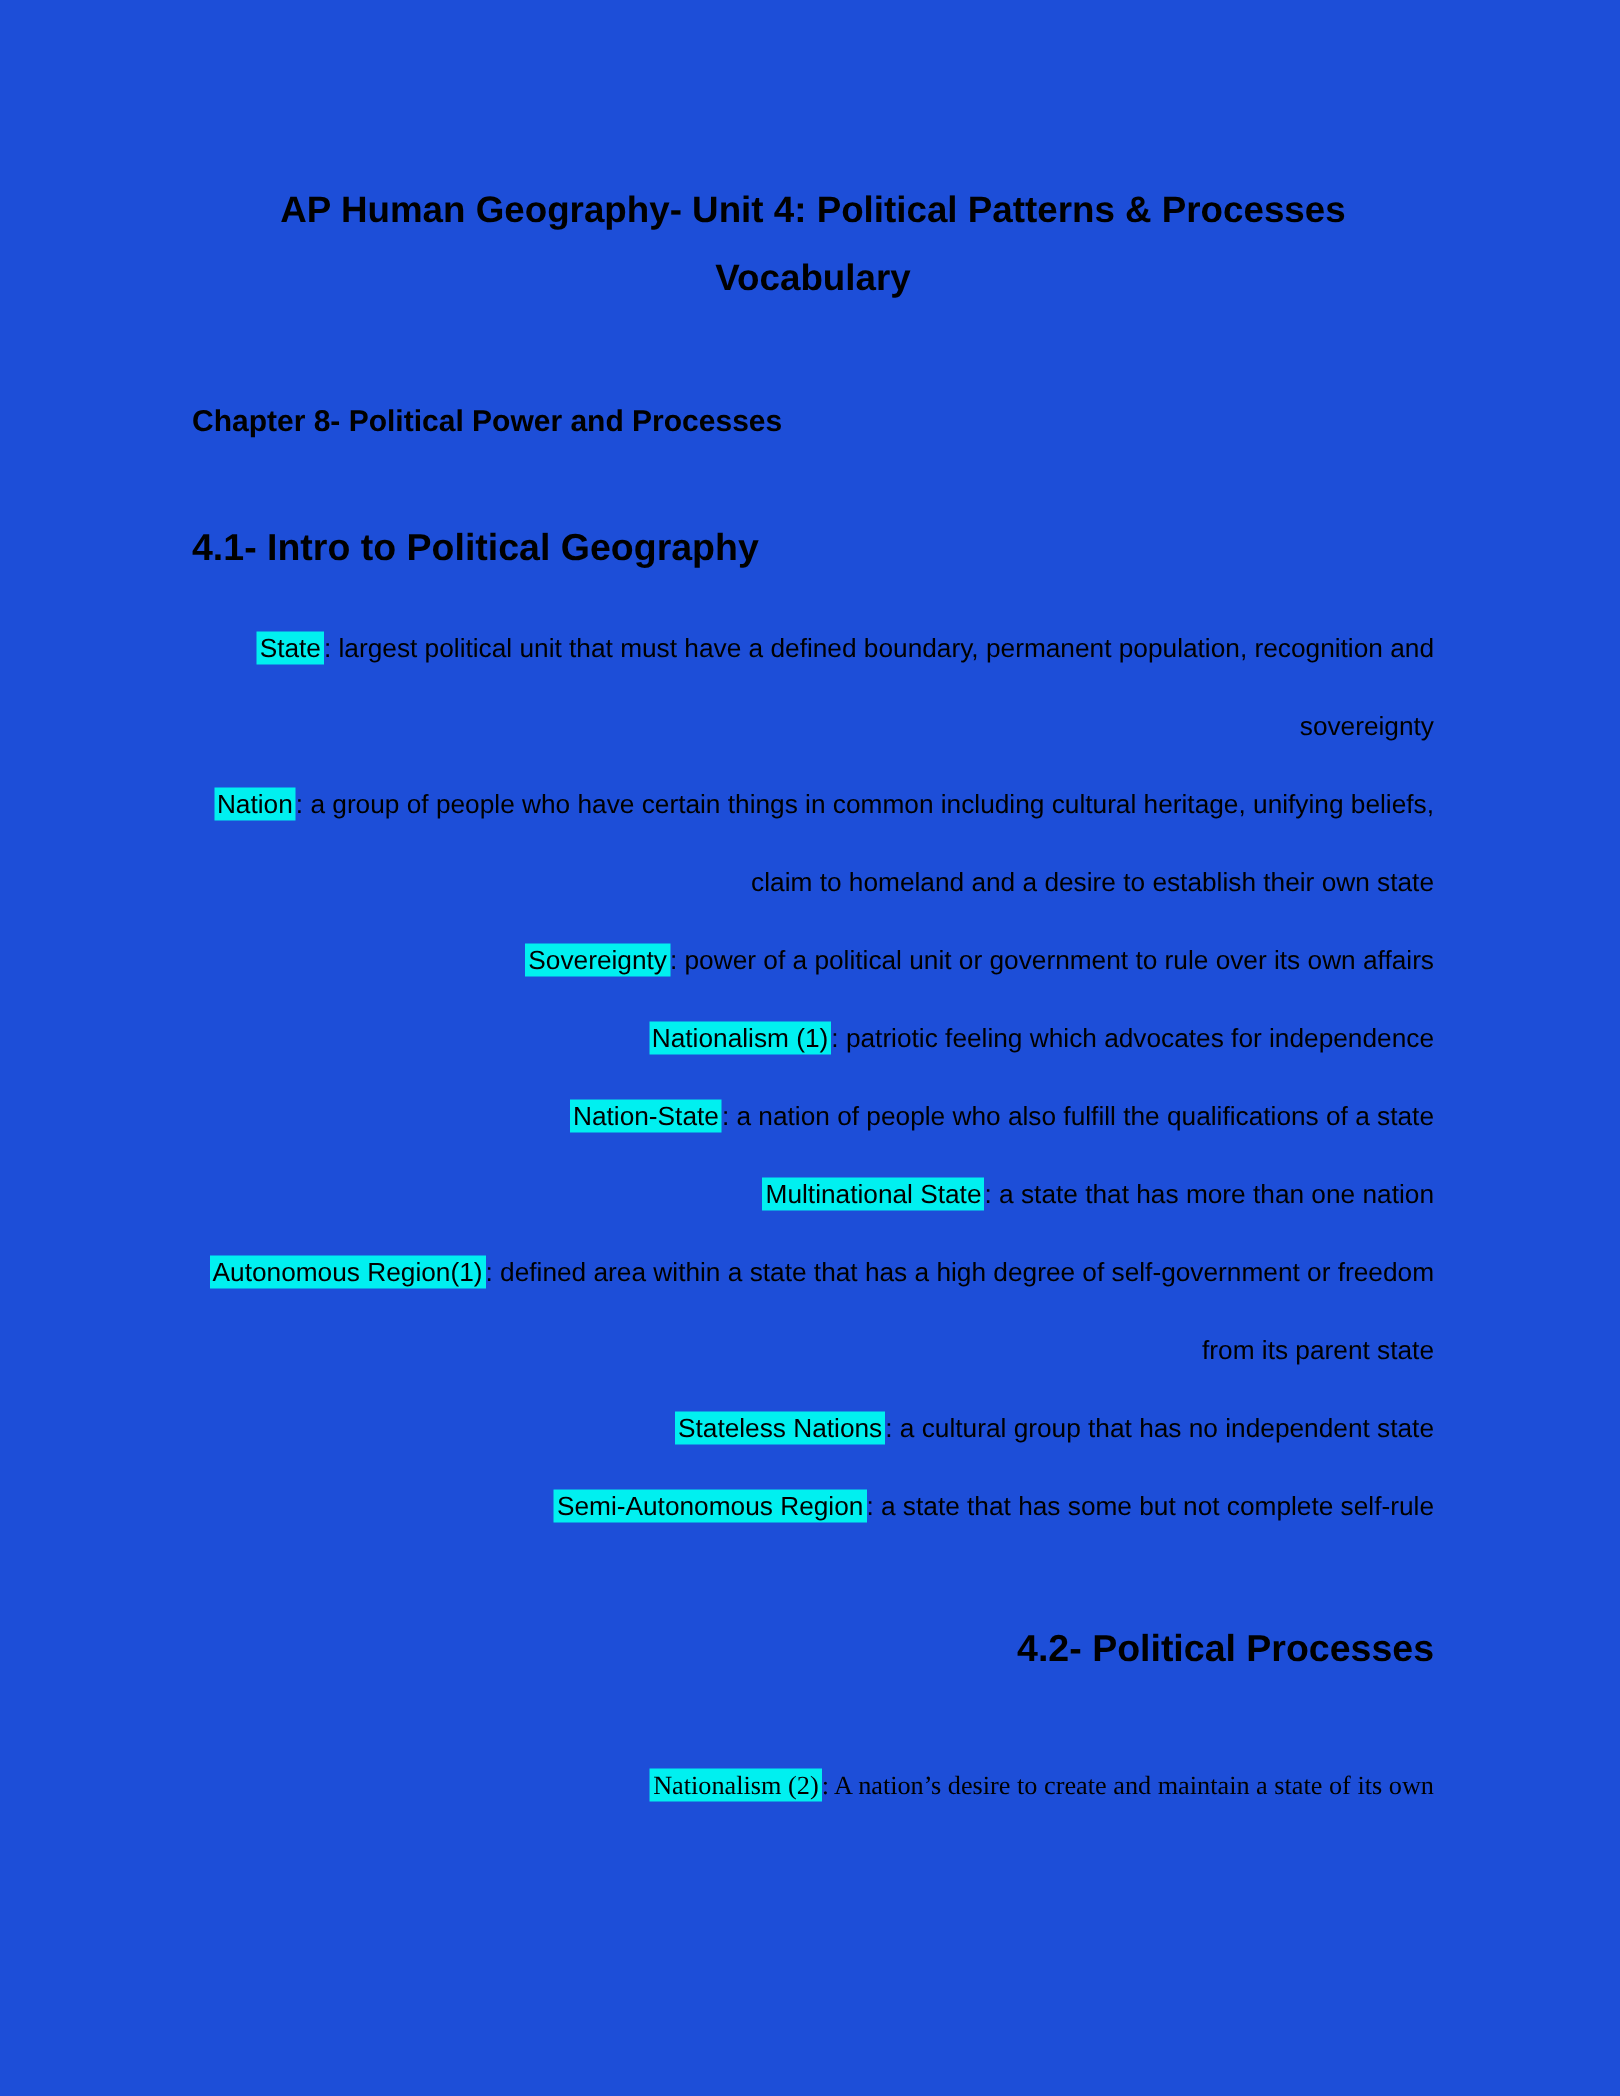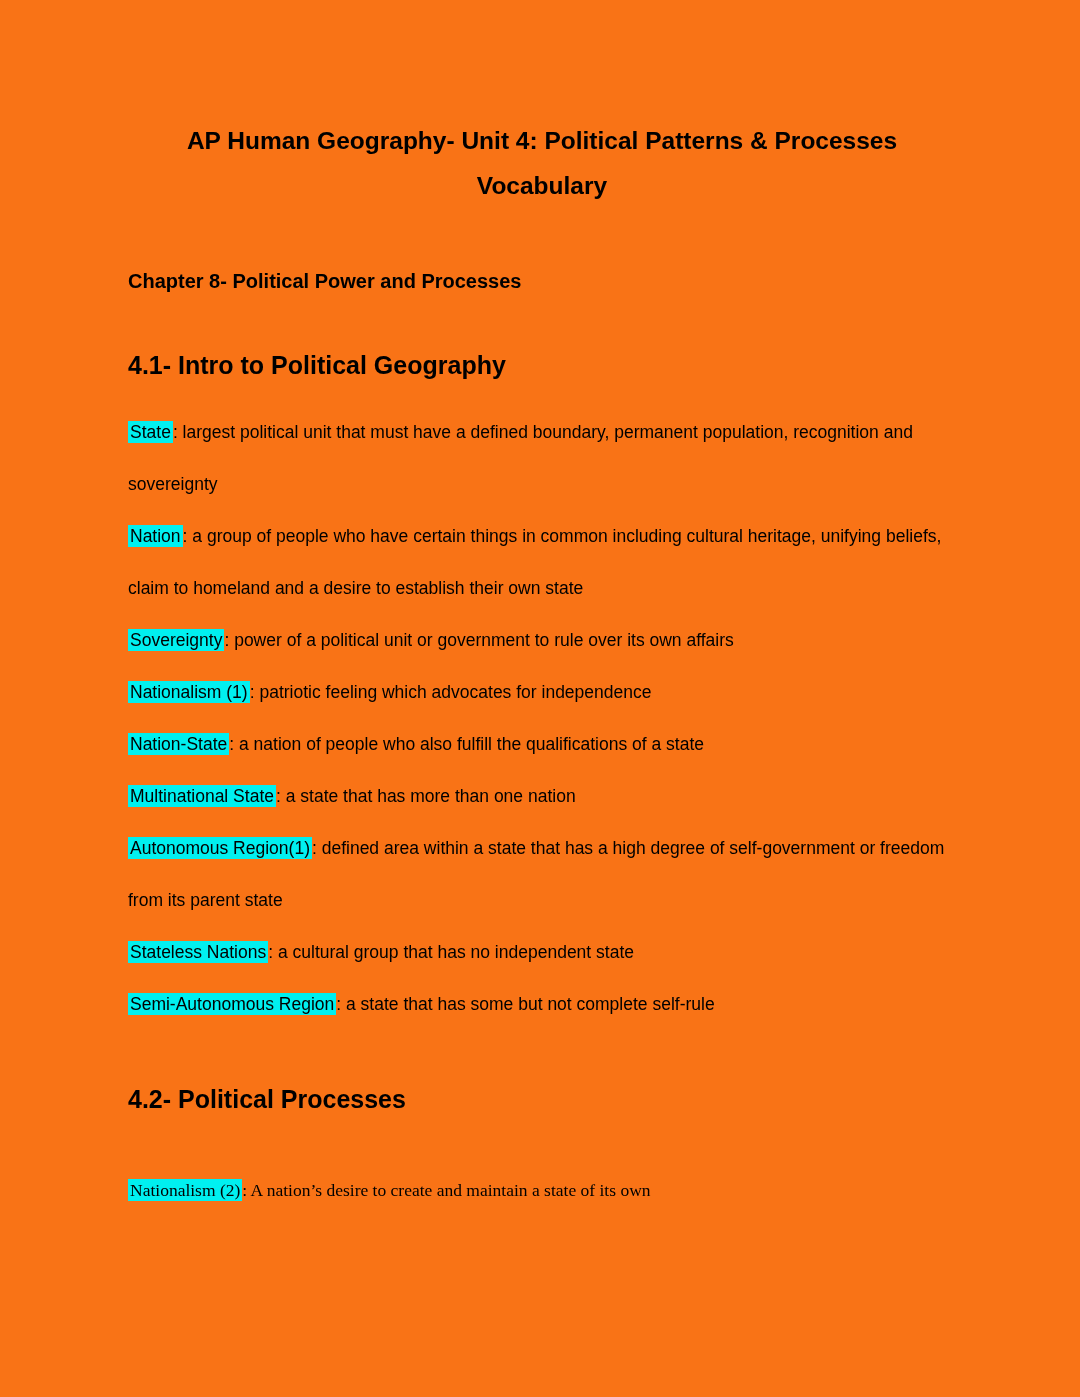--- a/index.html
+++ b/index.html
@@ -6,21 +6,21 @@
     margin: 0;
     padding: 0;
     background: #ffffff;
   }
   .page {
     position: relative;
     width: 1080px;
     height: 1397px;
     box-sizing: border-box;
     padding: 118px 124px 0 128px;
-    background: #f97316;
+    background: #1d4ed8;
     color: #000000;
     font-family: "Liberation Sans", sans-serif;
     overflow: hidden;
   }
   .doc-title {
     font-size: 24.5px;
     font-weight: bold;
     text-align: center;
     line-height: 45px;
     margin: 0;
@@ -32,23 +32,25 @@
     line-height: 30px;
   }
   .section-heading {
     font-size: 25px;
     font-weight: bold;
     margin: 56px 0 0 0;
     line-height: 26px;
   }
   .section-heading.second {
     margin-top: 56px;
+    text-align: right;
   }
   .entries {
     margin-top: 28px;
+    text-align: right;
   }
   .entries.second {
     margin-top: 52px;
     font-family: Liberation Serif, serif;
   }
   .entry {
     margin: 0;
     font-size: 17.5px;
     line-height: 52px;
     font-weight: normal;

